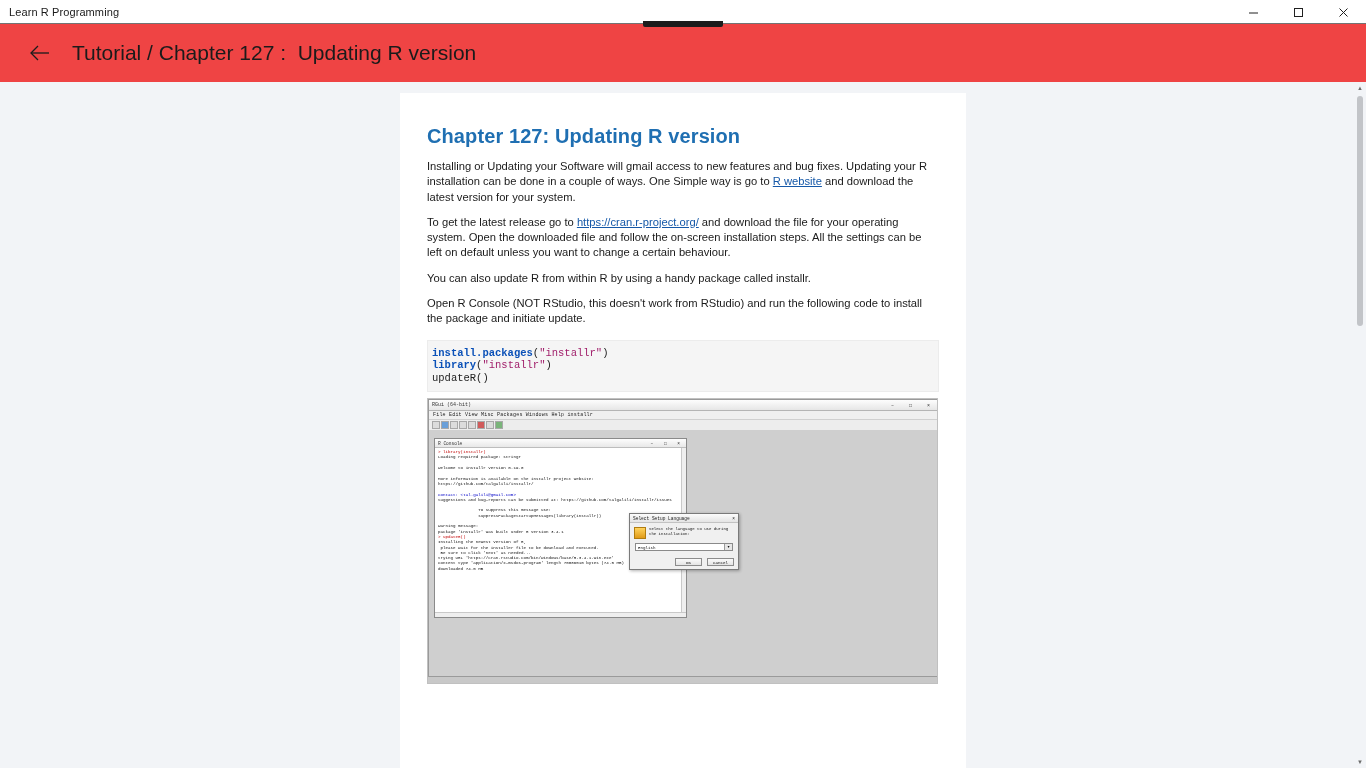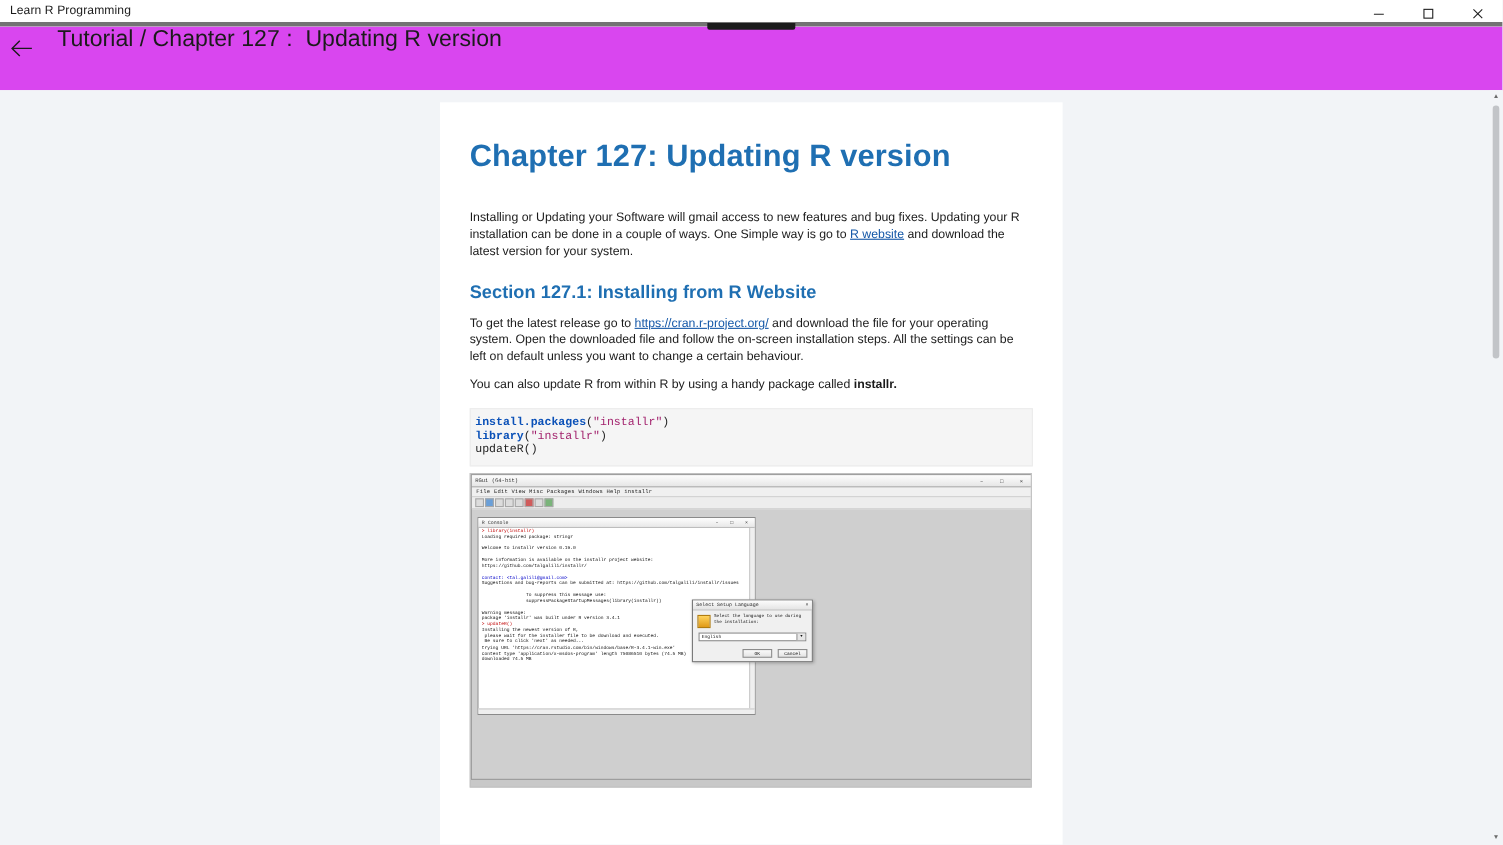--- a/index.html
+++ b/index.html
@@ -13,21 +13,21 @@
   }
   * { box-sizing: border-box; }
 
   
   .titlebar {
     height: 24px;
     background: #ffffff;
     display: flex;
     align-items: center;
     position: relative;
-    border-bottom: 4px solid #737373;
+    border-bottom: 1px solid #737373;
     text-align: center;
   }
   .titlebar .app-title {
     font-size: 11px;
     color: #1a1a1a;
     padding-left: 9px;
     letter-spacing: 0.1px;
   }
   .titlebar .drag-tab {
     position: absolute;
@@ -54,24 +54,24 @@
     font-size: 11px;
     color: #202020;
     background: transparent;
     border: none;
   }
   .win-btn svg { display:block; }
 
   
   .header {
     height: 58px;
-    background: #d946ef;
-    display: flex;
-    align-items: flex-start;
-    padding-left: 0;
+    background: #ef4444;
+    display: flex;
+    align-items: center;
+    padding-left: 20px;
   }
   .back-btn {
     width: 40px;
     height: 40px;
     display: flex;
     align-items: center;
     justify-content: center;
     background: transparent;
     border: none;
     cursor: pointer;
@@ -96,44 +96,44 @@
     position: absolute;
     left: 400px;
     top: 11px;
     width: 566px;
     min-height: 700px;
     background: #ffffff;
     padding: 26px 27px 20px 27px;
   }
 
   h1.chapter {
-    font-size: 28px;
+    font-size: 20px;
     line-height: 1.25;
     color: #1f6fb2;
     font-weight: 700;
-    margin: 5px 0 32px 0;
+    margin: 5px 0 10px 0;
     letter-spacing: 0.1px;
   }
   h2.section {
     font-size: 16.5px;
     color: #1f6fb2;
     font-weight: 700;
     margin: 20px 0 11px 0;
     letter-spacing: 0.05px;
   }
   p.body {
     font-size: 11.2px;
     line-height: 15.3px;
     color: #1a1a1a;
     margin: 0 0 10px 0;
   }
   p.body a {
     color: #1558a8;
   }
-  .bold { font-weight: 700; }
+  .bold { font-weight: 400; }
 
   
   .code-block {
     background: #f5f5f5;
     border: 1px solid #ececec;
     padding: 6px 4px 7px 4px;
     margin: 13px 0 6px 0;
     font-family: "Liberation Mono", monospace;
     font-size: 10.5px;
     line-height: 12.5px;
@@ -381,27 +381,27 @@
 </div>
 
 <div class="content-area">
 
   <div class="paper">
 
     <h1 class="chapter">Chapter 127: Updating R version</h1>
 
     <p class="body"><span>Installing or Updating your Software will gmail access to new features and bug fixes. Updating your R installation can be done in a couple of ways. One Simple way is go to </span><a href="#">R website</a><span> and download the latest version for your system.</span></p>
 
-    <h2 class="section">Section 127.1: Installing from R Website</h2>
 
     <p class="body"><span>To get the latest release go to </span><a href="#">https://cran.r-project.org/</a><span> and download the file for your operating system. Open the downloaded file and follow the on-screen installation steps. All the settings can be left on default unless you want to change a certain behaviour.</span></p>
 
 
     <p class="body"><span>You can also update R from within R by using a handy package called </span><span class="bold">installr.</span></p>
 
+    <p class="body">Open R Console (NOT RStudio, this doesn't work from RStudio) and run the following code to install the package and initiate update.</p>
 
     <div class="code-block"><span class="code-fn">install.packages</span><span class="code-plain">(</span><span class="code-str">"installr"</span><span class="code-plain">)</span>
 <span class="code-fn">library</span><span class="code-plain">(</span><span class="code-str">"installr"</span><span class="code-plain">)</span>
 <span class="code-plain">updateR()</span></div>
 
     <div class="figure">
       <div class="rgui">
         <div class="rgui-title">
           <span>RGui (64-bit)</span>
           <span class="ctrls">– □ ×</span>

